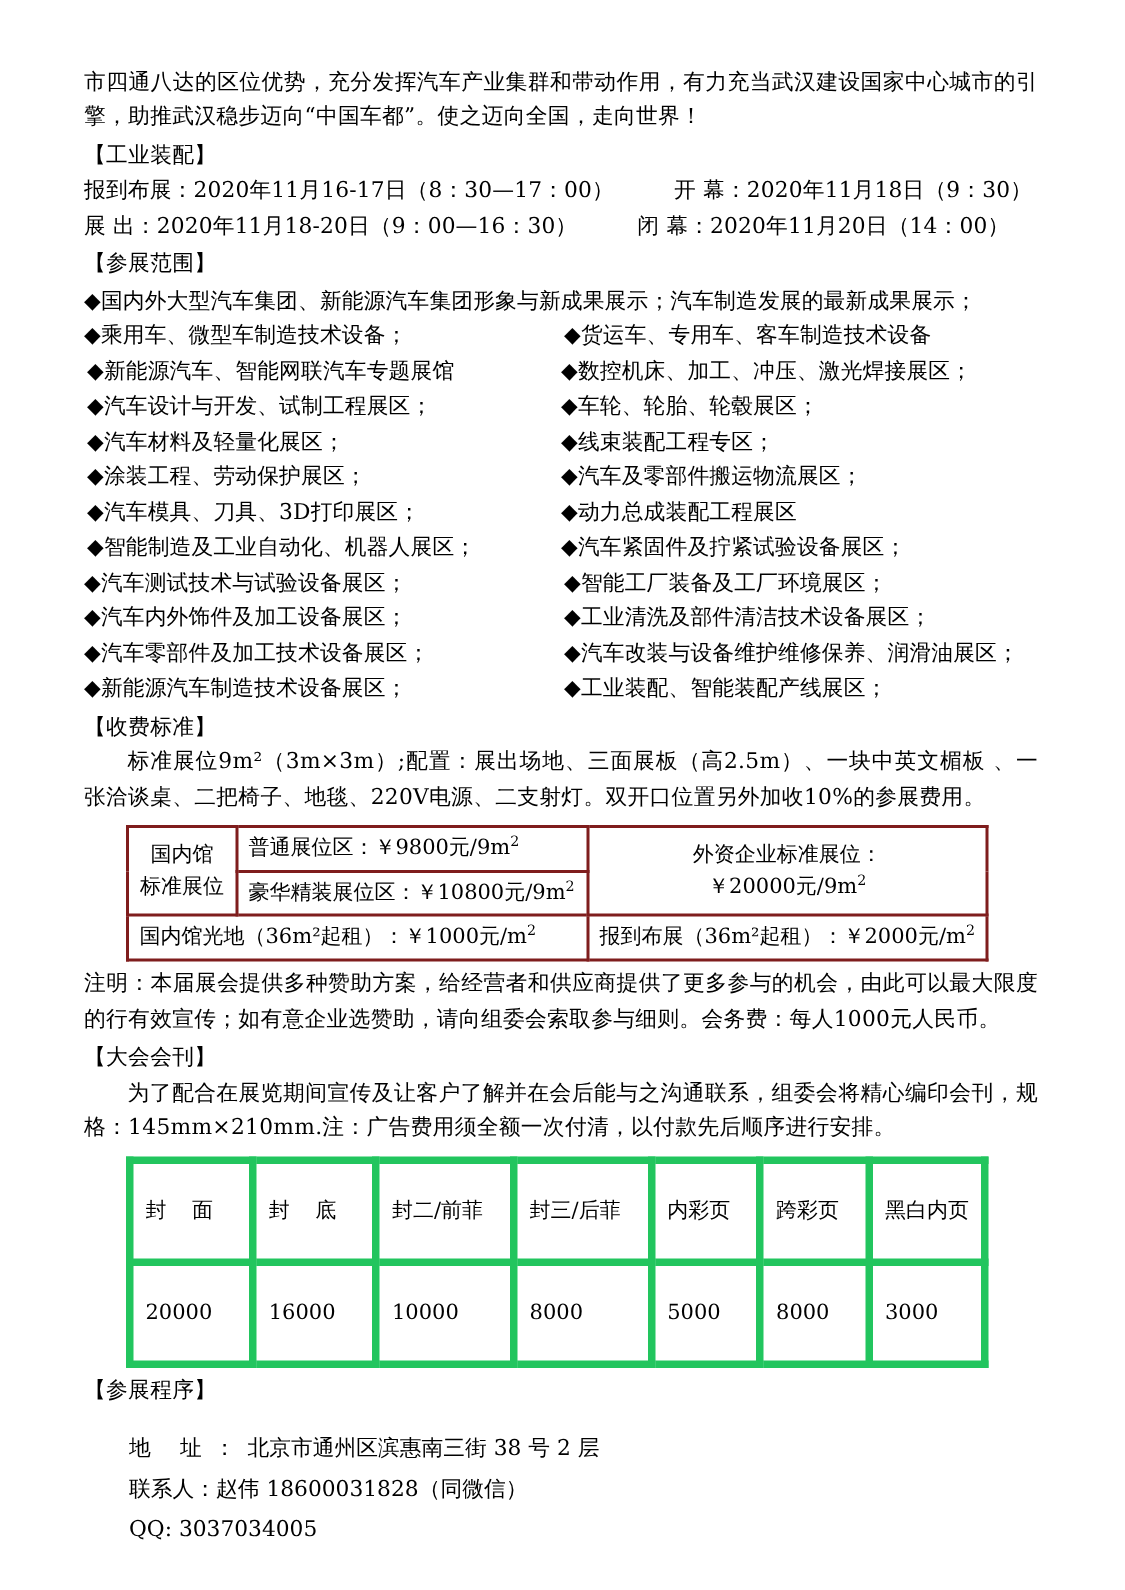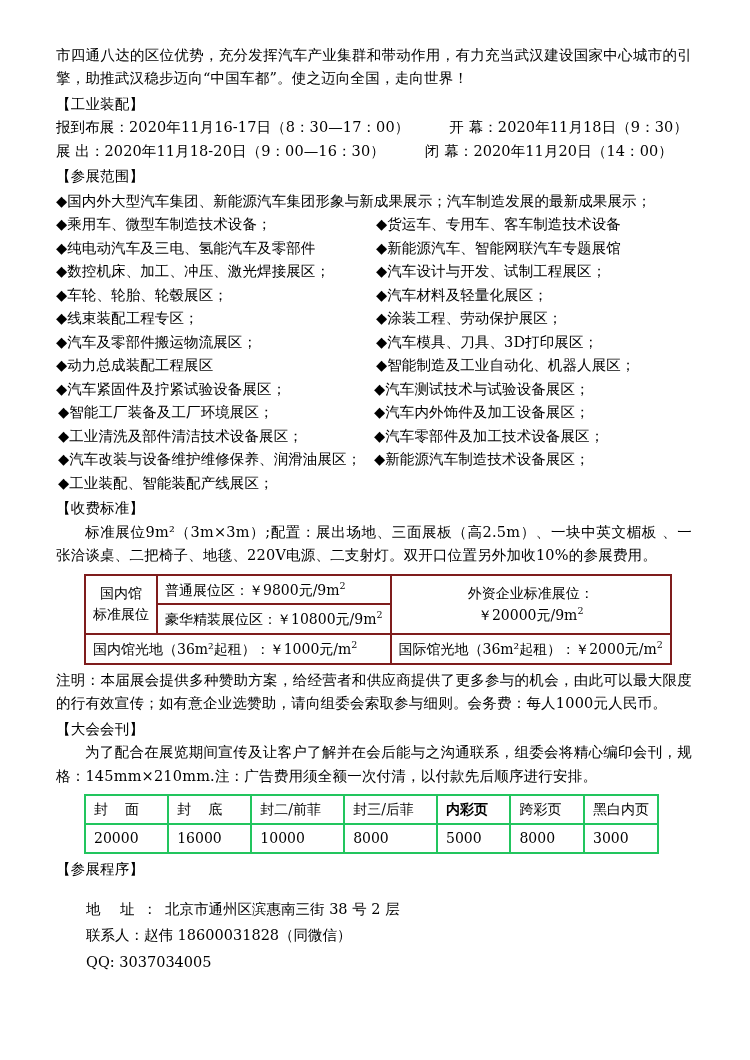--- a/index.html
+++ b/index.html
@@ -81,22 +81,22 @@
     white-space: nowrap;
   }
   .fee-table td.center {
     text-align: center;
   }
   .ad-table {
     width: 575px;
     margin-left: 28px;
   }
   .ad-table td {
-    border: 2px solid #22c55e;
-    padding: 3px 8px;
+    border: 5px solid #22c55e;
+    padding: 21px 8px;
     line-height: 1.5;
     white-space: nowrap;
   }
   .spaced {
     letter-spacing: 0.45em;
   }
   .contact {
     margin-top: 14px;
     padding-left: 30px;
     line-height: 1.85;
@@ -126,21 +126,20 @@
   <p class="schedule-line">
     <span class="lbl">展    出：</span><span>2020年11月18-20日（9：00—16：30）</span><span class="gap-wide"></span><span>闭  幕：</span><span>2020年11月20日（14：00）</span>
   </p>
 
   <p class="section-head">【参展范围】</p>
 
   <div class="two-col">
     <div class="cell full">◆国内外大型汽车集团、新能源汽车集团形象与新成果展示；汽车制造发展的最新成果展示；</div>
     <div class="cell">◆乘用车、微型车制造技术设备；</div>
     <div class="cell right-pad">◆货运车、专用车、客车制造技术设备</div>
-    <div class="cell">◆纯电动汽车及三电、氢能汽车及零部件</div>
     <div class="cell right-pad">◆新能源汽车、智能网联汽车专题展馆</div>
     <div class="cell">◆数控机床、加工、冲压、激光焊接展区；</div>
     <div class="cell right-pad">◆汽车设计与开发、试制工程展区；</div>
     <div class="cell">◆车轮、轮胎、轮毂展区；</div>
     <div class="cell right-pad">◆汽车材料及轻量化展区；</div>
     <div class="cell">◆线束装配工程专区；</div>
     <div class="cell right-pad">◆涂装工程、劳动保护展区；</div>
     <div class="cell">◆汽车及零部件搬运物流展区；</div>
     <div class="cell right-pad">◆汽车模具、刀具、3D打印展区；</div>
     <div class="cell">◆动力总成装配工程展区</div>
@@ -170,38 +169,38 @@
       <td class="center" rowspan="2">
         <div>外资企业标准展位：</div>
         <div><span>￥20000元/9m</span><sup>2</sup></div>
       </td>
     </tr>
     <tr>
       <td><span>豪华精装展位区：￥10800元/9m</span><sup>2</sup></td>
     </tr>
     <tr>
       <td colspan="2"><span>国内馆光地（36m²起租）：￥1000元/m</span><sup>2</sup></td>
-      <td><span>国际馆光地（36m²起租）：￥2000元/m</span><sup>2</sup></td>
+      <td><span>报到布展（36m²起租）：￥2000元/m</span><sup>2</sup></td>
     </tr>
   </tbody>
     </table>
 
   <p class="para">注明：本届展会提供多种赞助方案，给经营者和供应商提供了更多参与的机会，由此可以最大限度的行有效宣传；如有意企业选赞助，请向组委会索取参与细则。会务费：每人1000元人民币。</p>
 
   <p class="section-head">【大会会刊】</p>
   <p class="para indent2">为了配合在展览期间宣传及让客户了解并在会后能与之沟通联系，组委会将精心编印会刊，规格：145mm×210mm.注：广告费用须全额一次付清，以付款先后顺序进行安排。</p>
 
   <table class="ad-table">
     <tbody>
         <tr>
       <td class="spaced" style="width:80px;">封  面</td>
       <td class="spaced" style="width:80px;">封  底</td>
       <td style="width:90px;">封二/前菲</td>
       <td style="width:90px;">封三/后菲</td>
-      <td style="width:70px;font-weight:bold;">内彩页</td>
+      <td style="width:70px;">内彩页</td>
       <td style="width:70px;">跨彩页</td>
       <td>黑白内页</td>
     </tr>
     <tr>
       <td>20000</td>
       <td>16000</td>
       <td>10000</td>
       <td>8000</td>
       <td>5000</td>
       <td>8000</td>

